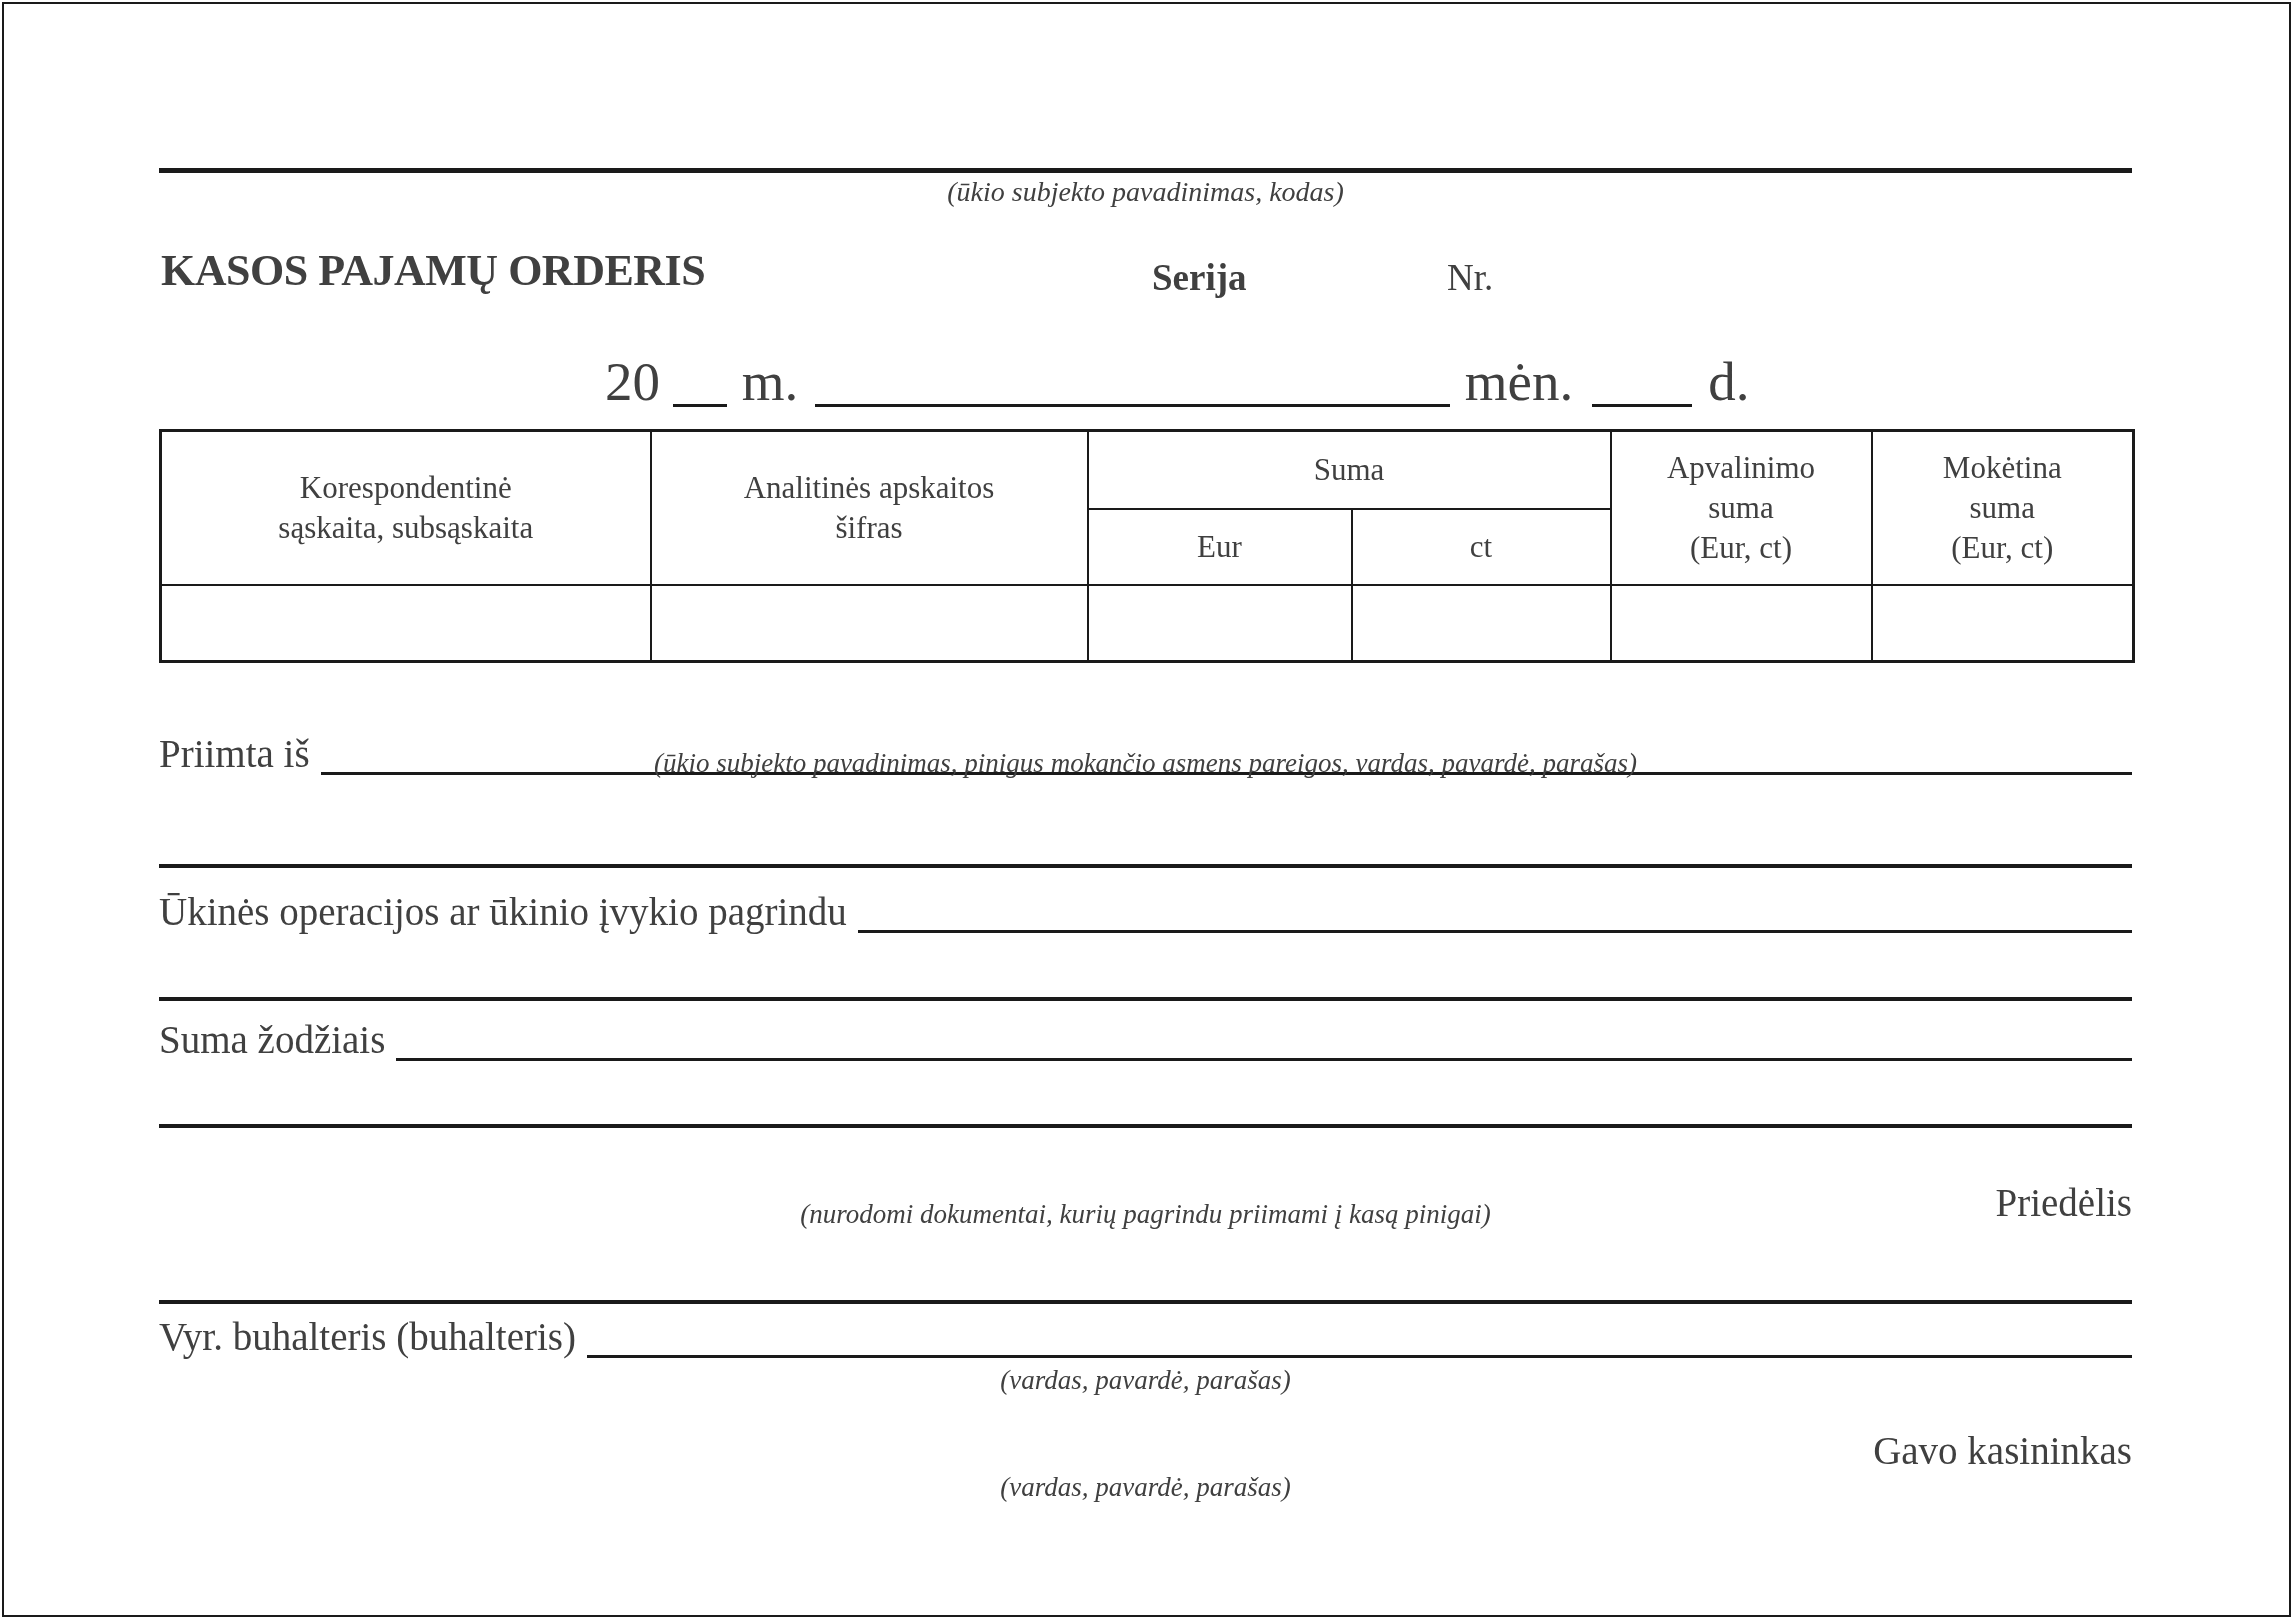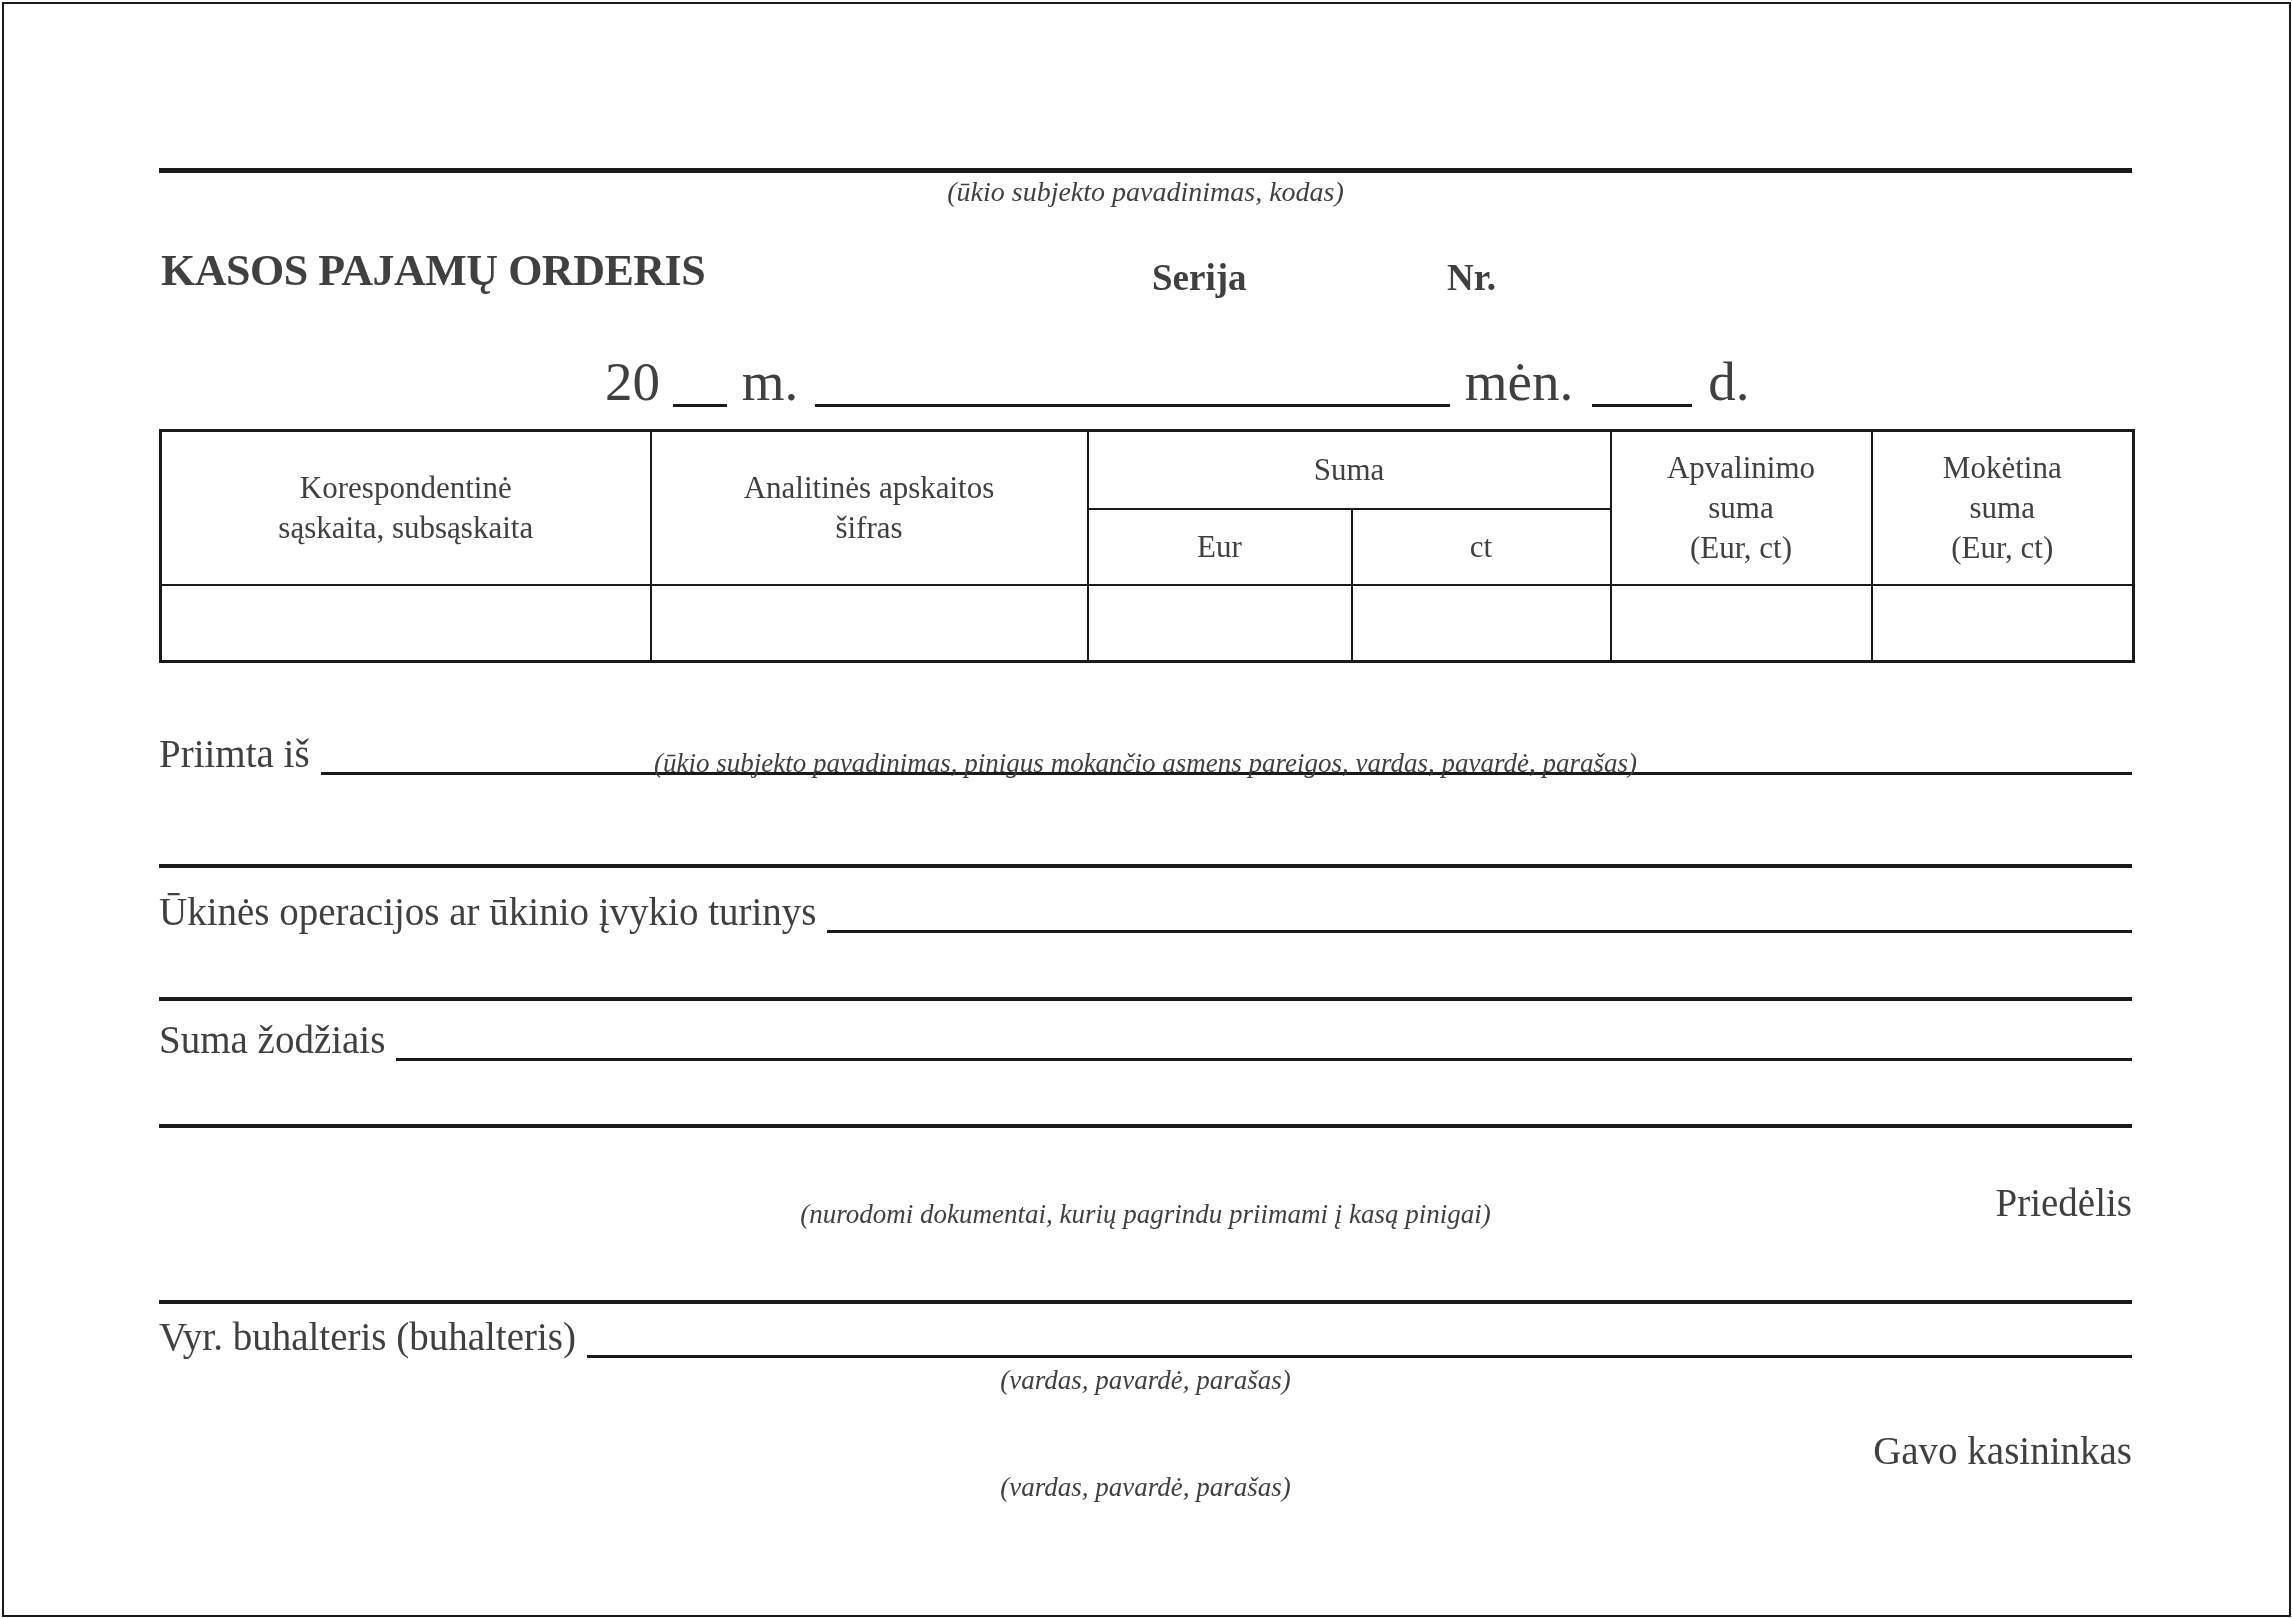--- a/index.html
+++ b/index.html
@@ -43,21 +43,21 @@
   .title {
     position: absolute;
     left: 161px;
     top: 245px;
     font-size: 44px;
     font-weight: bold;
     letter-spacing: -0.5px;
     white-space: nowrap;
   }
   .serija { position: absolute; left: 1152px; top: 256px; font-size: 37px; font-weight: bold; }
-  .nr     { position: absolute; left: 1447px; top: 256px; font-size: 37px; font-weight: bold; }
+  .nr     { position: absolute; left: 1447px; top: 256px; font-size: 37px; font-weight: normal; }
 
   
   .daterow {
     position: absolute;
     left: 605px;
     top: 353px;
     display: flex;
     align-items: flex-end;
     font-size: 55px;
     line-height: 1.05;
@@ -181,21 +181,21 @@
 
   <div class="frow" style="top:696px;margin-top:37px;">
     <span class="lbl">Priimta iš</span>
     <span class="wline"></span>
   </div>
   <div class="caption small" style="top:749px;">(ūkio subjekto pavadinimas, pinigus mokančio asmens pareigos, vardas, pavardė, parašas)</div>
 
   <div class="rule" style="top:864px; height:3.7px;"></div>
 
   <div class="frow" style="top:891px;">
-    <span class="lbl">Ūkinės operacijos ar ūkinio įvykio turinys</span>
+    <span class="lbl">Ūkinės operacijos ar ūkinio įvykio pagrindu</span>
     <span class="wline"></span>
   </div>
   <div class="rule" style="top:997px; height:3.7px;"></div>
 
   <div class="frow" style="top:1019px;">
     <span class="lbl">Suma žodžiais</span>
     <span class="wline"></span>
   </div>
   <div class="rule" style="top:1124px; height:3.7px;"></div>
 

